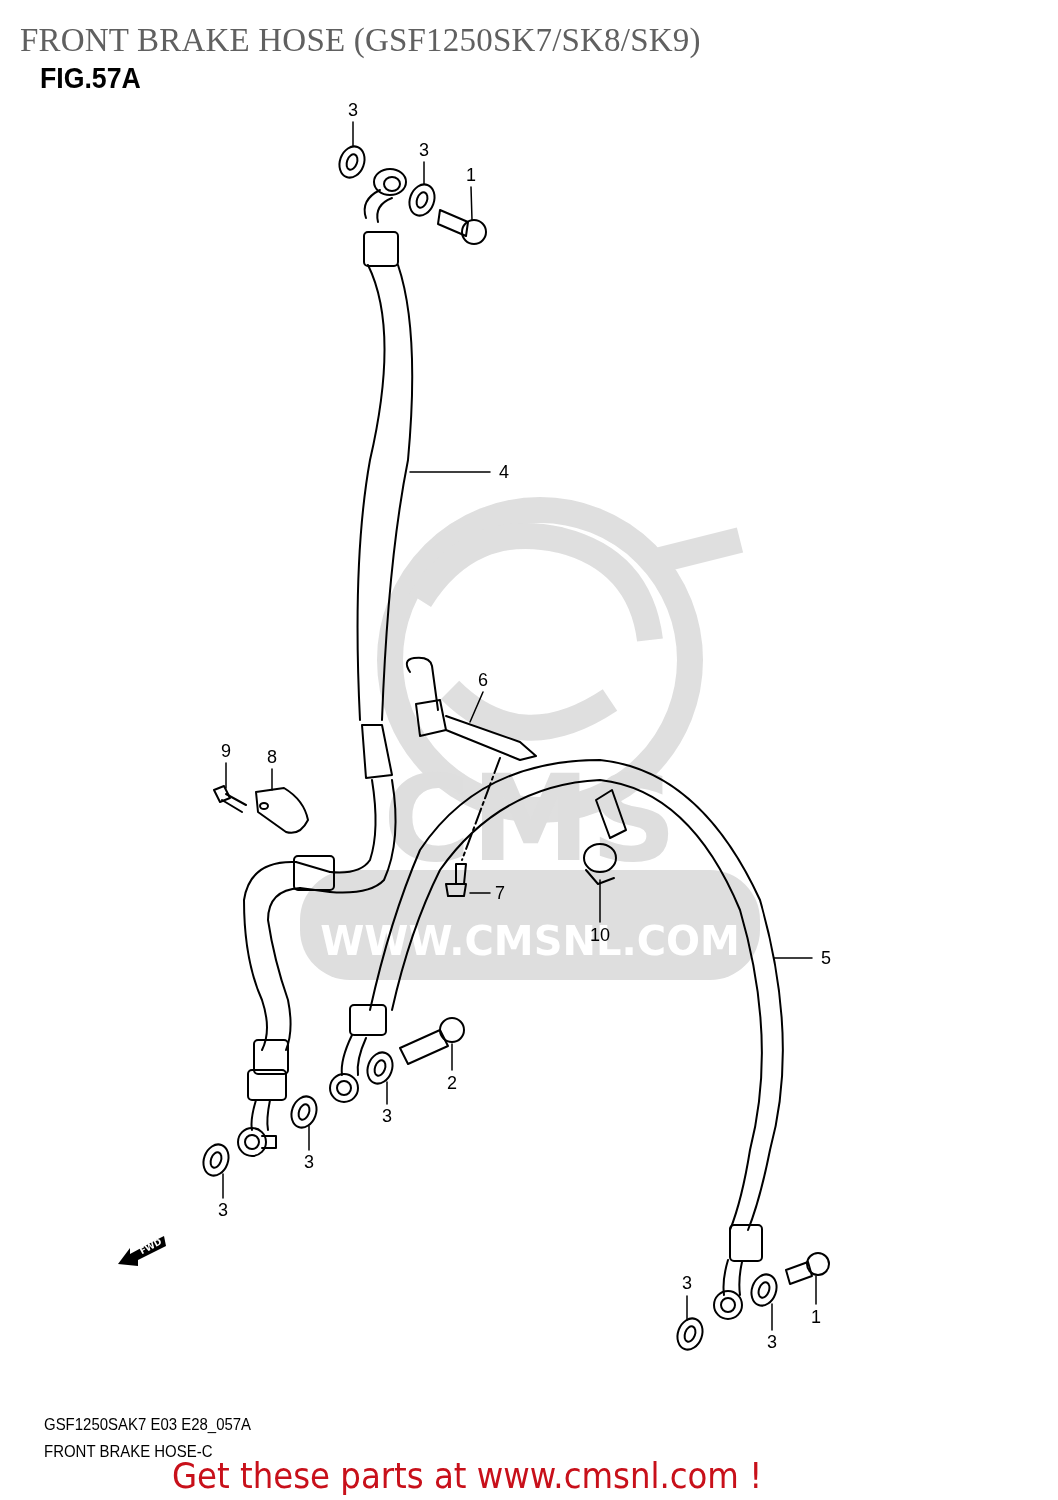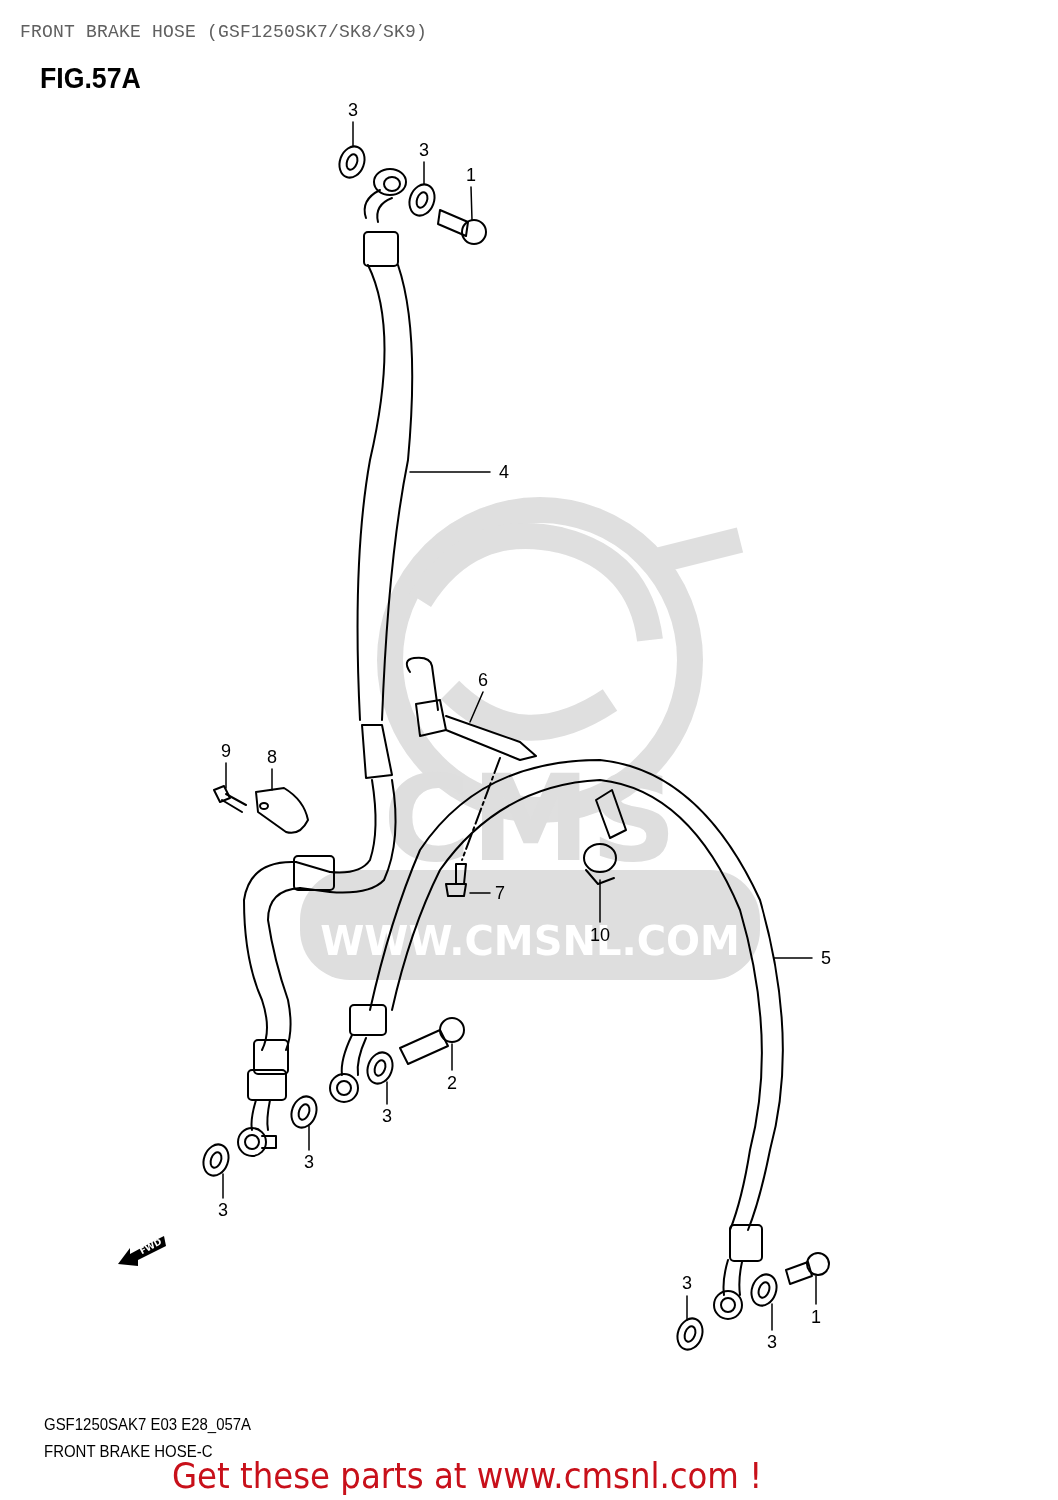--- a/index.html
+++ b/index.html
@@ -1,17 +1,17 @@
 <!DOCTYPE html>
 <html><head>
 <meta charset="utf-8">
 <style>
   html, body { margin: 0; padding: 0; background: #ffffff; }
   body { width: 1058px; height: 1500px; position: relative; overflow: hidden; font-family: "DejaVu Sans", sans-serif; }
-  .page-title { position: absolute; left: 20px; top: 22px; font-size: 18px; color: #606060; letter-spacing: 0.2px; font-family: Liberation Mono, monospace; white-space: nowrap; }
+  .page-title { position: absolute; left: 20px; top: 22px; font-size: 33px; color: #606060; letter-spacing: 0.2px; font-family: Liberation Serif, serif; white-space: nowrap; }
   .fig-label { position: absolute; left: 40px; top: 62px; font-size: 29px; font-weight: bold; color: #000; font-family: "Liberation Sans", sans-serif; transform: scaleX(0.92); transform-origin: left top; }
   .diagram { position: absolute; left: 0; top: 0; width: 1058px; height: 1500px; }
   .callout { position: absolute; font-size: 18px; color: #000; font-family: "Liberation Sans", sans-serif; transform: translate(-50%, -50%); }
   .footer-code { position: absolute; left: 44px; top: 1415px; font-size: 17px; color: #000; font-family: "Liberation Sans", sans-serif; transform: scaleX(0.88); transform-origin: left top; white-space: nowrap; }
   .footer-name { position: absolute; left: 44px; top: 1442px; font-size: 17px; color: #000; font-family: "Liberation Sans", sans-serif; transform: scaleX(0.88); transform-origin: left top; white-space: nowrap; }
   .promo { position: absolute; left: 172px; top: 1455px; font-size: 36px; color: #c8101a; font-family: "DejaVu Sans", sans-serif; white-space: nowrap; transform: scaleX(0.9); transform-origin: left top; }
   .fwd { position: absolute; left: 116px; top: 1226px; }
 </style>
 </head>
 <body>

